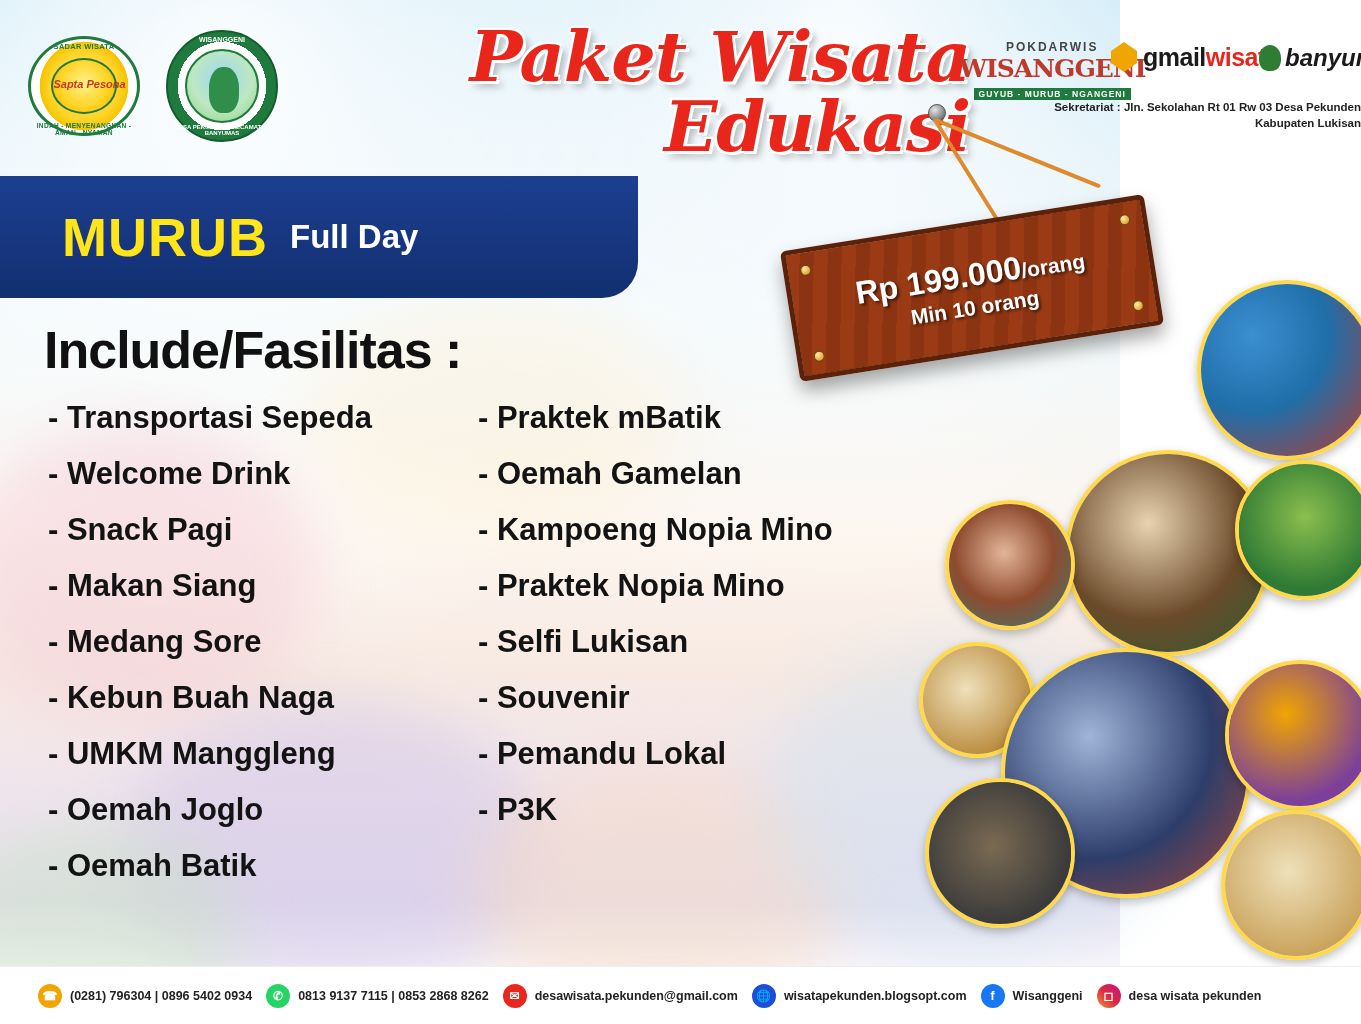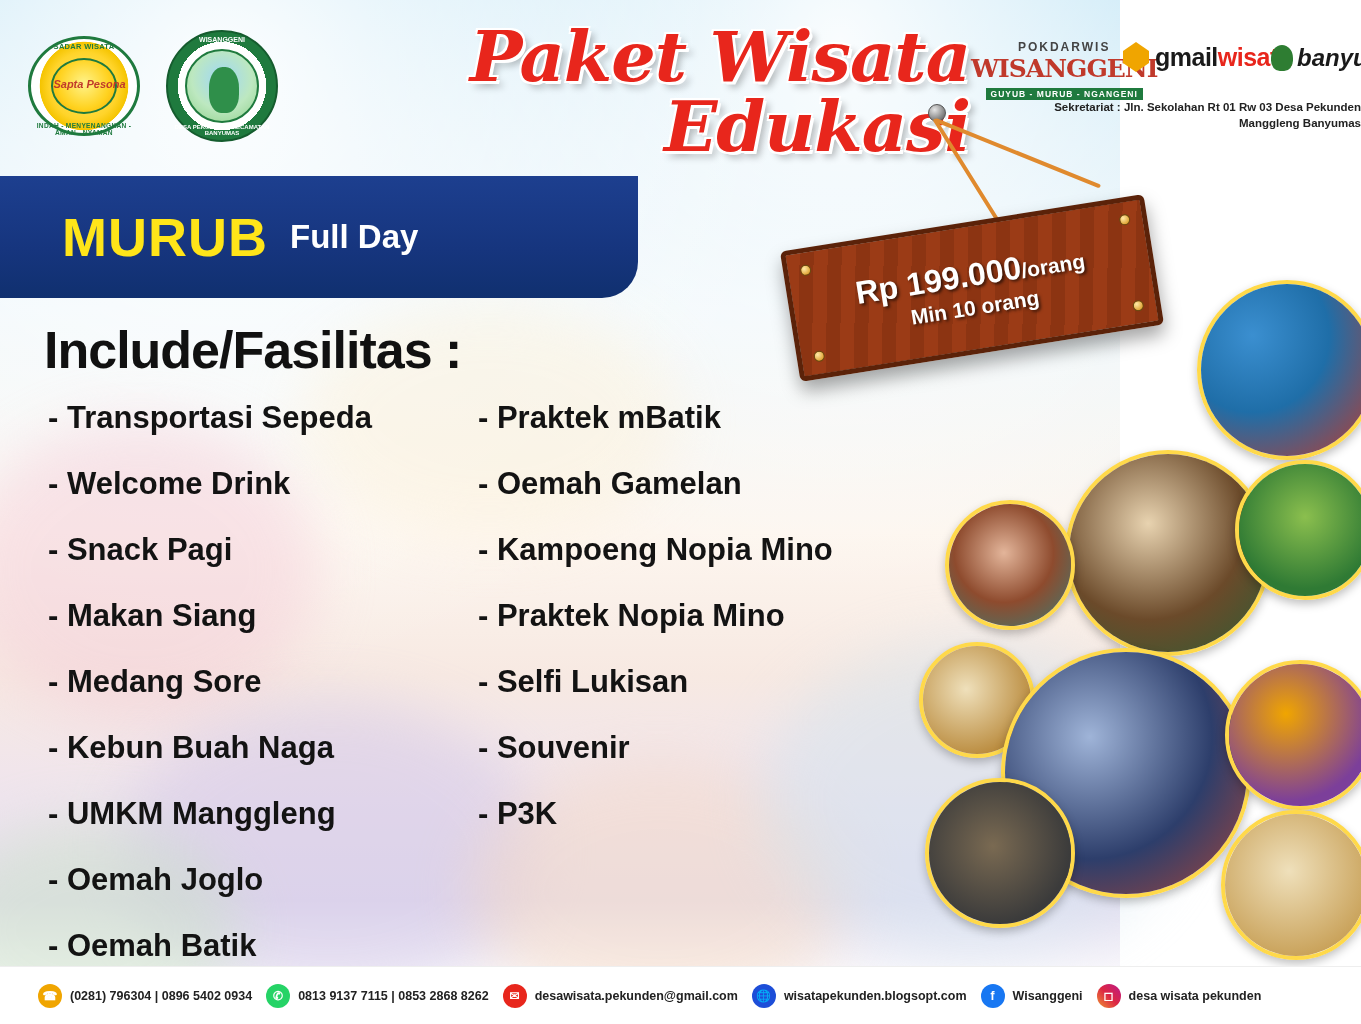--- a/index.html
+++ b/index.html
@@ -76,21 +76,21 @@
     text-align: right;
   }
   .title-sub {
     font-family: "DejaVu Serif", serif;
     font-size: 43px; font-weight: 800; font-style: italic;
     color: #e8261c; margin-top: 4px;
     text-shadow: 3px 3px 0 #ffffff, -2px -2px 0 #ffffff, 2px -2px 0 #ffffff, -2px 2px 0 #ffffff, 5px 5px 6px rgba(0,0,0,.25);
     letter-spacing: -1px;
   }
 
-  .brandbar { position:absolute; right:0; top:36px; width:390px; height:66px; }
+  .brandbar { position:absolute; right:12px; top:36px; width:390px; height:66px; }
   .bb-wis { position:absolute; left:0; top:4px; text-align:center; }
   .bb-wis .pokdarwis { font-size:12px; font-weight:700; color:#444; letter-spacing:2px; }
   .bb-wis .wisang { font-size:25px; font-weight:800; color:#c0392b; letter-spacing:-1px; font-family:"DejaVu Serif",serif;}
   .bb-wis .guyub { font-size:8.5px; font-weight:700; color:#fff; background:#1f7a3e; padding:1px 5px; letter-spacing:1px;}
   .bb-desa { position:absolute; left:152px; top:6px; display:flex; align-items:center; gap:6px; }
   .bb-desa .mark { width:26px; height:30px; background:#f0a500;
      clip-path: polygon(50% 0,100% 30%,100% 70%,50% 100%,0 70%,0 30%); }
   .bb-desa .txt { font-size:25px; font-weight:800; color:#1a1a1a; letter-spacing:-.5px; }
   .bb-desa .txt b { color:#e8261c; font-weight:800; }
   .bb-banyu { position:absolute; left:300px; top:8px; display:flex; align-items:center; gap:4px;}
@@ -109,21 +109,21 @@
   .banner .murub { font-size:54px; font-weight:800; color:#ffe519; letter-spacing:1px; }
   .banner .fullday { font-size:33px; font-weight:700; color:#ffffff; }
 
   
   .include-h {
     position:absolute; left:44px; top:320px;
     font-size:52px; font-weight:800; color:#111; letter-spacing:-1px;
   }
   
   .cols { position:absolute; left:48px; top:400px; width:880px; display:flex; }
-  .col { display:flex; flex-direction:column; gap:30px; }
+  .col { display:flex; flex-direction:column; gap:20px; }
   .col.left { width:430px; }
   .col.right { width:440px; }
   .col li, .col .it {
     list-style:none; font-size:31px; font-weight:600; color:#131313; white-space:nowrap;
   }
 
   
   .tag-wrap { position:absolute; left:778px; top:104px; width:400px; height:300px; }
   .nail { position:absolute; left:150px; top:0; width:18px; height:18px; border-radius:50%;
      background: radial-gradient(circle at 35% 30%, #e6e6e6, #7a7a7a 70%, #4a4a4a); border:1px solid #555; }
@@ -220,21 +220,21 @@
         <div class="txt"><span>gmail</span><b>wisata</b></div>
       </div>
       <div class="bb-banyu">
         <div class="dot"></div>
         <div class="txt">banyumas</div>
       </div>
     </div>
 
     <div class="secretariat">
       <div>Sekretariat : Jln. Sekolahan Rt 01 Rw 03 Desa Pekunden</div>
-      <div>Manggleng Banyumas</div>
+      <div>Kabupaten Lukisan</div>
     </div>
   </div>
 
   <div class="banner">
     <div class="murub">MURUB</div>
     <div class="fullday">Full Day</div>
   </div>
 
   <div class="include-h">Include/Fasilitas :</div>
 
@@ -250,20 +250,21 @@
       <li>- Oemah Joglo</li>
       <li>- Oemah Batik</li>
     </ul>
     <ul class="col right">
       <li>- Praktek mBatik</li>
       <li>- Oemah Gamelan</li>
       <li>- Kampoeng Nopia Mino</li>
       <li>- Praktek Nopia Mino</li>
       <li>- Selfi Lukisan</li>
       <li>- Souvenir</li>
+      <li>- Pemandu Lokal</li>
       <li>- P3K</li>
     </ul>
   </div>
 
   <div class="tag-wrap">
     <div class="nail"></div>
     <div class="rope l"></div>
     <div class="rope r"></div>
     <div class="board">
       <div class="scr a"></div>

